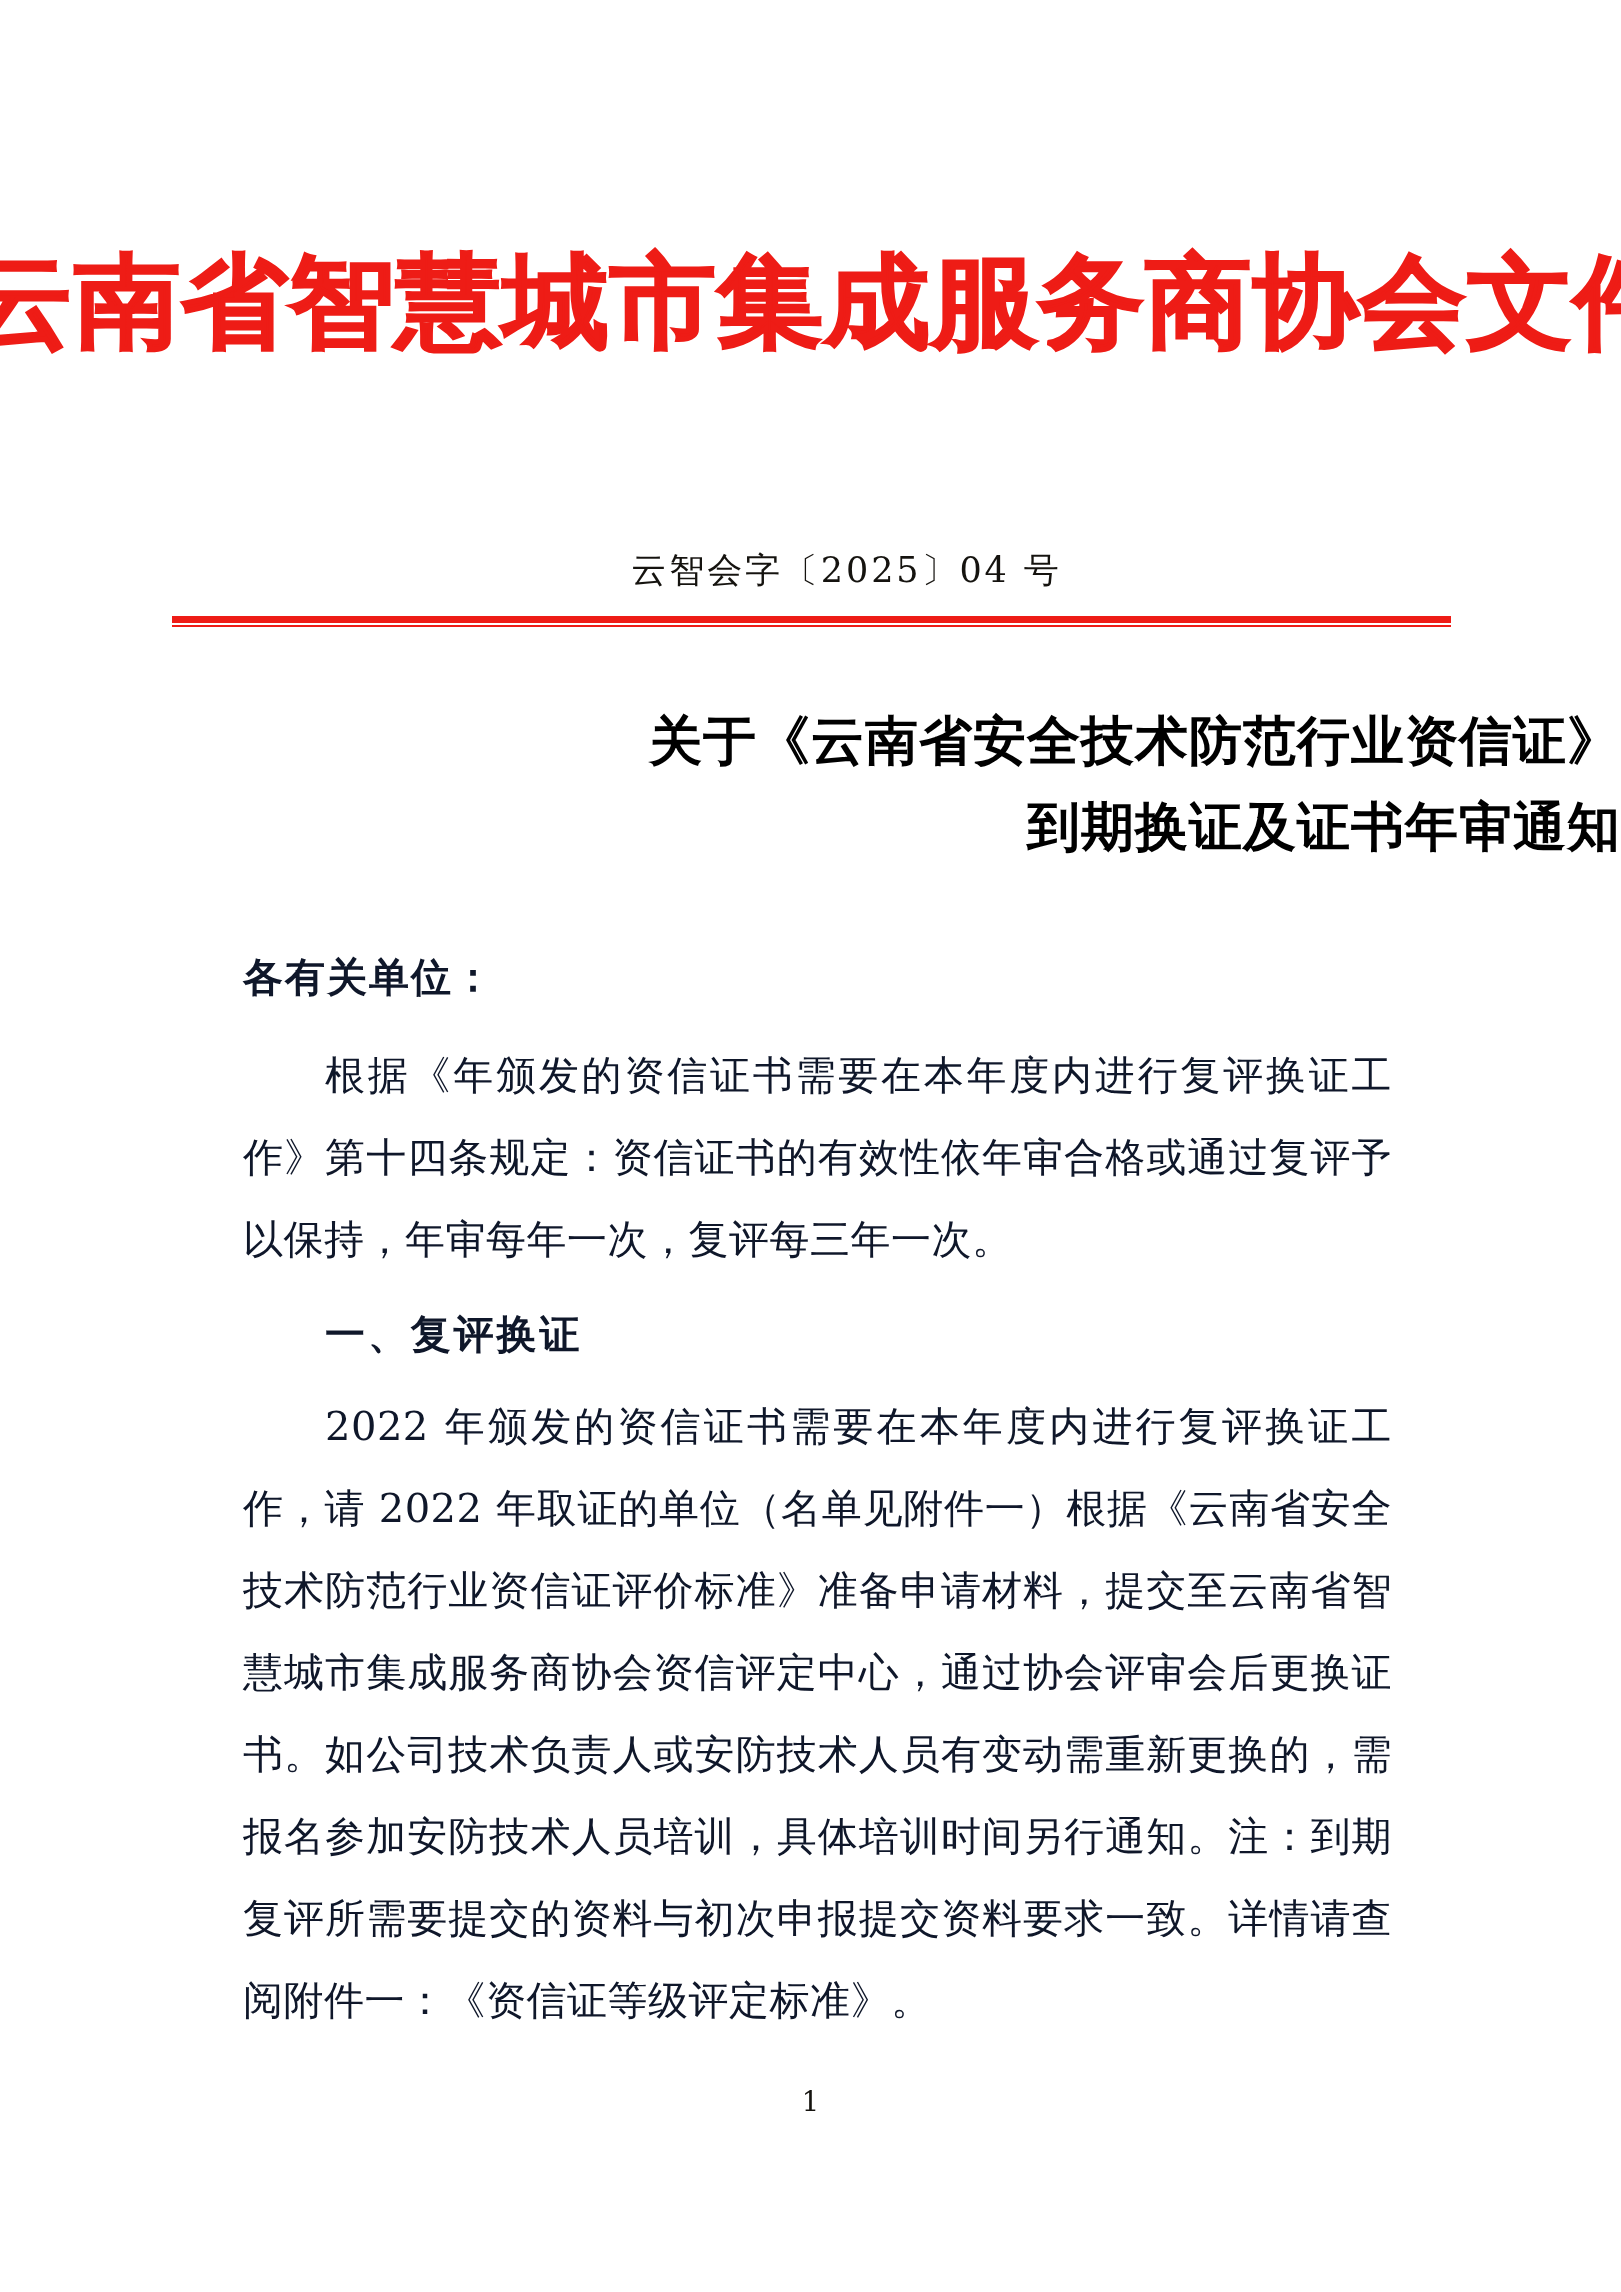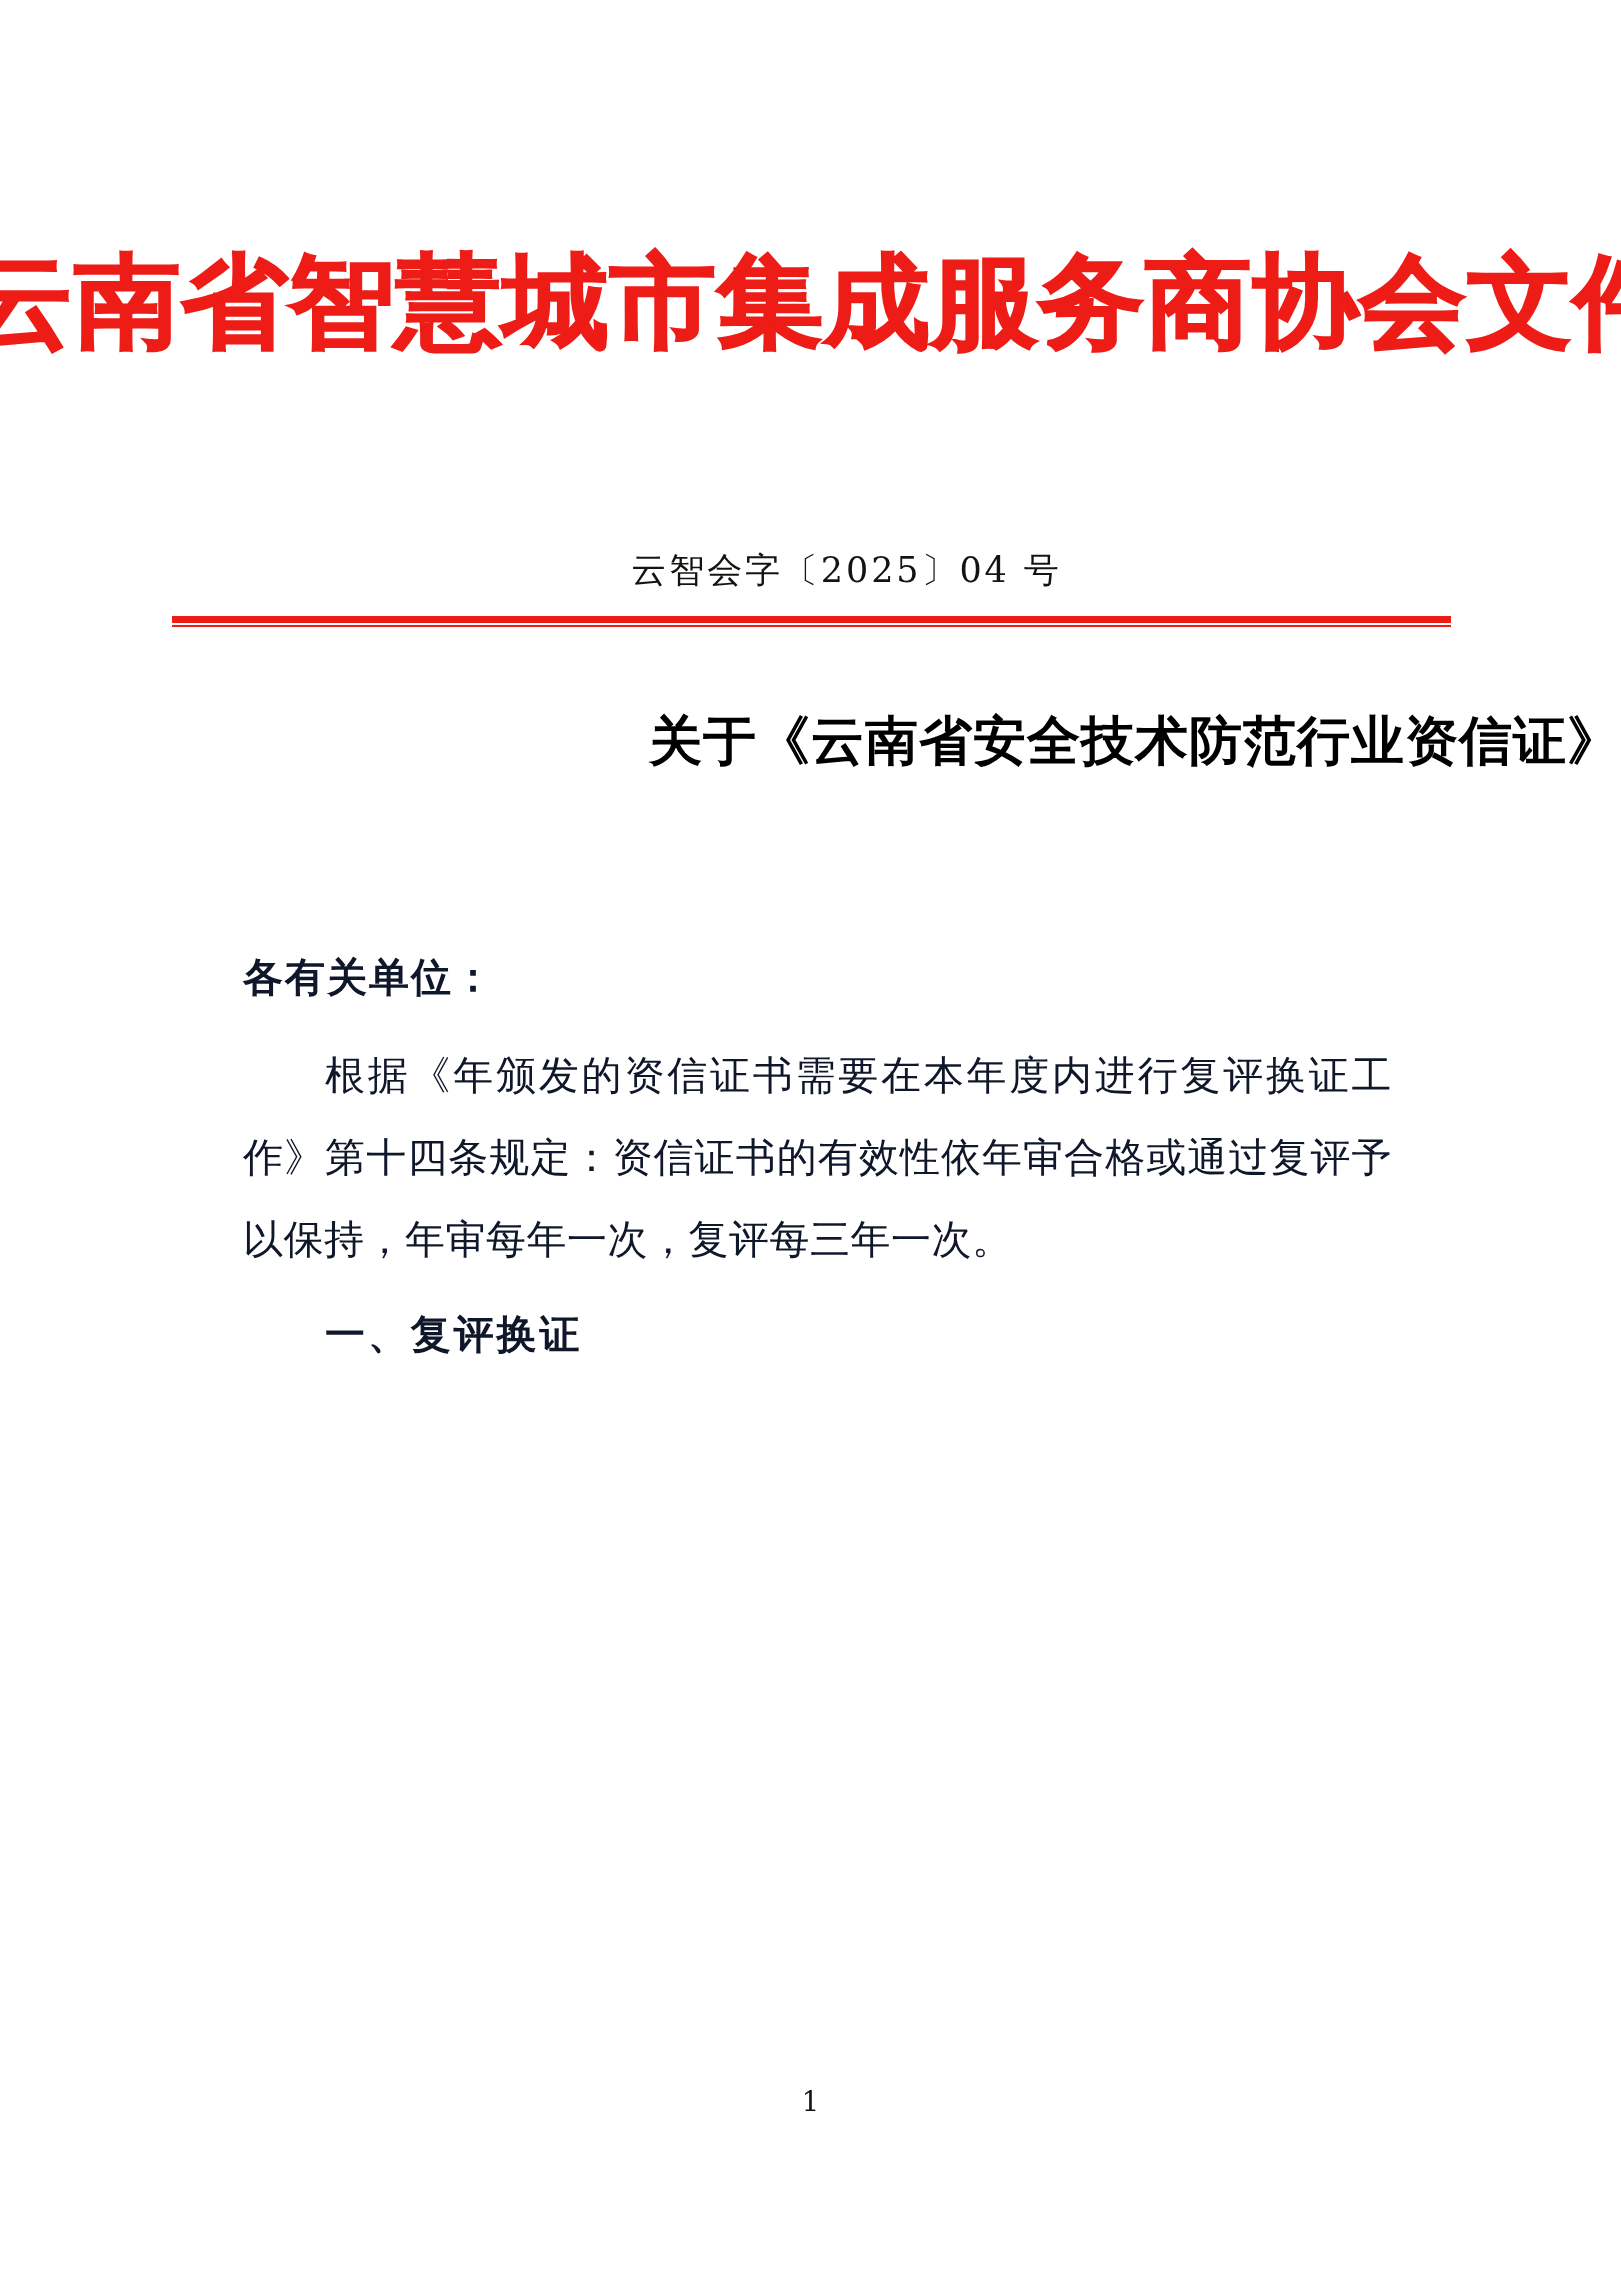--- a/index.html
+++ b/index.html
@@ -151,27 +151,29 @@
 
   <div class="doc-number">云智会字〔2025〕04 号</div>
 
   <div class="red-rule">
     <div class="thick"></div>
     <div class="thin"></div>
   </div>
 
   <div class="doc-title">
     <span class="tline">关于《云南省安全技术防范行业资信证》</span>
+    <span class="tline">到期换证及证书年审通知</span>
   </div>
 
   <div class="body-block">
     <p class="salutation">各有关单位：</p>
 
     <p class="para">根据《年颁发的资信证书需要在本年度内进行复评换证工作》第十四条规定：资信证书的有效性依年审合格或通过复评予以保持，年审每年一次，复评每三年一次。</p>
 
     <p class="section-heading">一、复评换证</p>
 
+    <p class="para">2022 年颁发的资信证书需要在本年度内进行复评换证工作，请 2022 年取证的单位（名单见附件一）根据《云南省安全技术防范行业资信证评价标准》准备申请材料，提交至云南省智慧城市集成服务商协会资信评定中心，通过协会评审会后更换证书。如公司技术负责人或安防技术人员有变动需重新更换的，需报名参加安防技术人员培训，具体培训时间另行通知。注：到期复评所需要提交的资料与初次申报提交资料要求一致。详情请查阅附件一：《资信证等级评定标准》。</p>
   </div>
 
   <div class="page-number">1</div>
 
 </div>
 
 
 </body></html>

